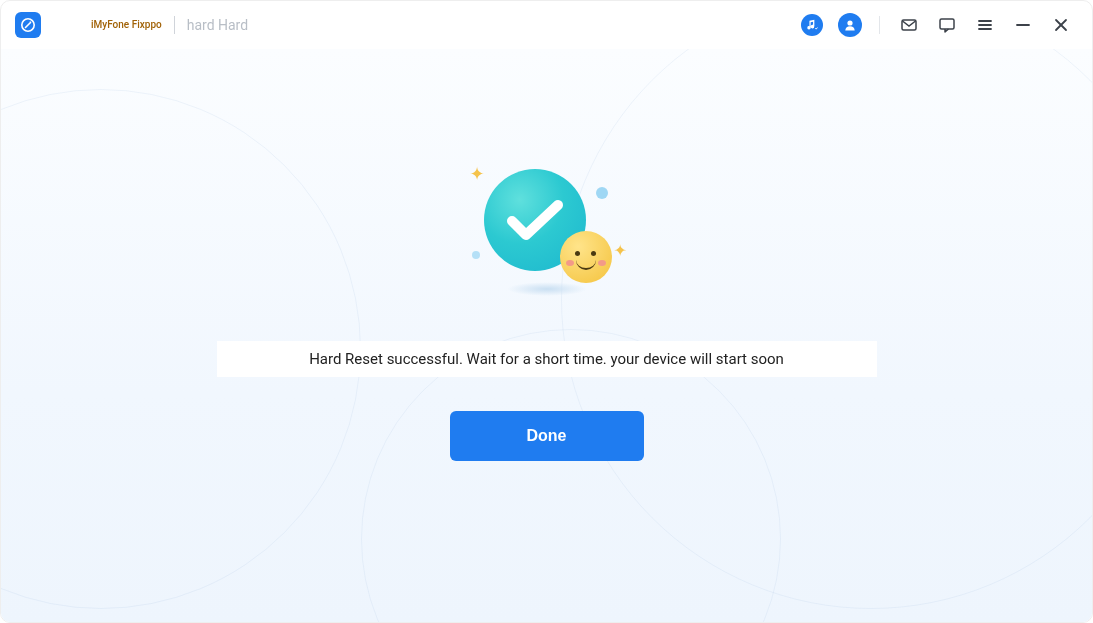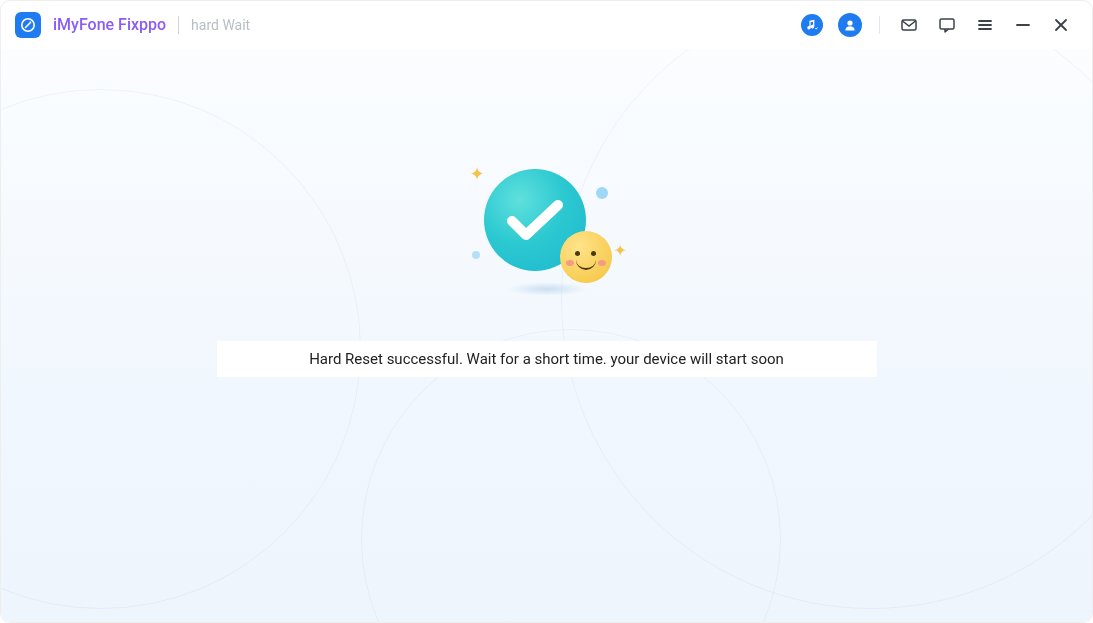--- a/index.html
+++ b/index.html
@@ -15,21 +15,21 @@
       height:48px; display:flex; align-items:center;
       padding:0 18px 0 14px; gap:12px;
       border-bottom:1px solid transparent;
     }
     .logo {
       width:26px; height:26px; border-radius:6px;
       background:#1f7cf0;
       display:flex; align-items:center; justify-content:center;
     }
     .app-title {
-      color:#8b5cf6; font-size:16px; font-weight:500;
+      color:#a16207; font-size:10px; font-weight:500;margin-left:38px;
     }
     .title-sep {
       width:1px; height:18px; background:#d0d4da;
     }
     .subtitle {
       color:#b8bec6; font-size:14px; font-weight:400;
     }
     .header-spacer { flex:1; }
     .hdr-btn {
       width:26px; height:26px; display:flex; align-items:center; justify-content:center;
@@ -119,21 +119,21 @@
 <div class="header">
   <div class="logo">
     <svg width="16" height="16" viewBox="0 0 16 16" fill="none">
       <circle cx="8" cy="8" r="6.2" stroke="#fff" stroke-width="1.6"></circle>
       <path d="M5.5 10.5 L10.5 5.5" stroke="#fff" stroke-width="1.6" stroke-linecap="round"></path>
       <path d="M10.5 5.5 L9.2 4.8 L11.2 4.4 L10.8 6.4 Z" fill="#fff"></path>
     </svg>
   </div>
   <span class="app-title">iMyFone Fixppo</span>
   <div class="title-sep"></div>
-  <span class="subtitle">hard Wait</span>
+  <span class="subtitle">hard Hard</span>
 
   <div class="header-spacer"></div>
 
   <div class="hdr-btn">
     <div class="music-badge">
       <svg width="13" height="13" viewBox="0 0 14 14" fill="none">
         <path d="M9 2 L9 9.2 A2 2 0 1 1 7.6 7.4 L7.6 4 L5 4.5 L5 10.4 A1.8 1.8 0 1 1 3.7 8.8 L3.7 3 Z" fill="#fff"></path>
         <circle cx="11" cy="11" r="2.5" fill="#1f7cf0"></circle>
         <path d="M10 11 L11 12 L12.3 10.2" stroke="#fff" stroke-width="1" fill="none"></path>
       </svg>
@@ -204,14 +204,15 @@
       </div>
       <div class="dot-blue-sm"></div>
       <span class="sparkle b">✦</span>
       <div class="shadow-ell"></div>
     </div>
 
     <div class="status-bar">
       <span class="status-text">Hard Reset successful. Wait for a short time. your device will start soon</span>
     </div>
 
+    <button class="done-btn">Done</button>
   </div>
 </div>
 
 </body></html>

